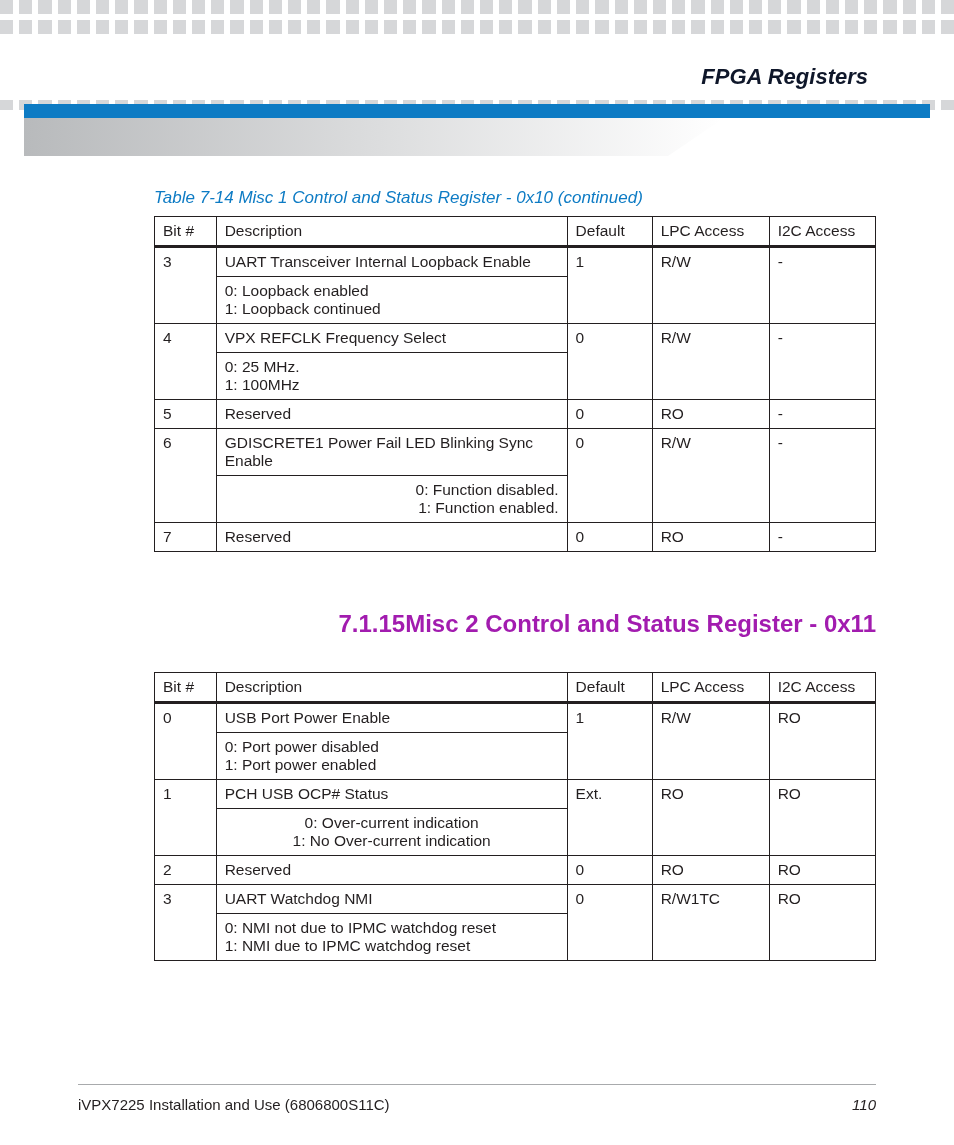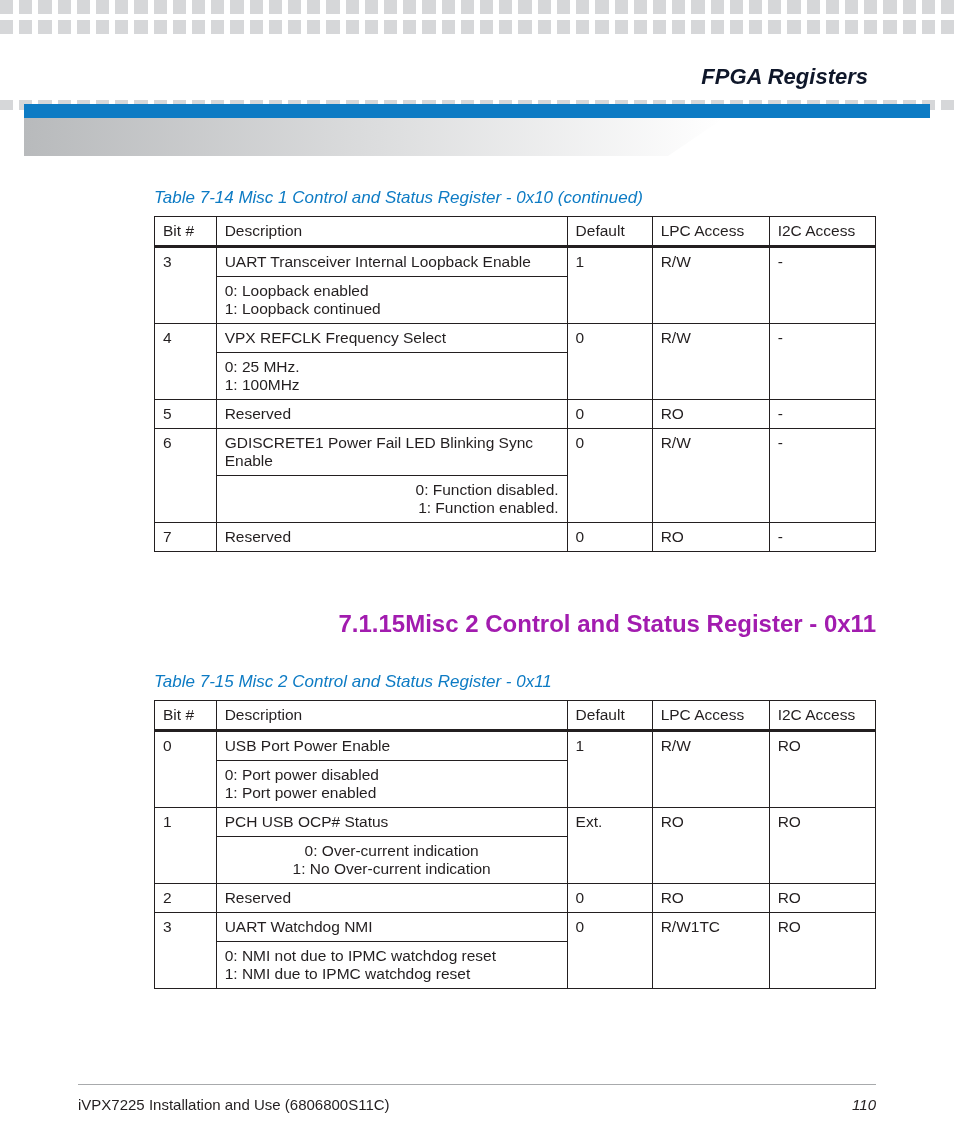--- a/index.html
+++ b/index.html
@@ -504,21 +504,20 @@
           <td class="col-lpc">RO</td>
           <td class="col-i2c">-</td>
         </tr>
       </tbody>
   </table>
 
   <h2 class="section-heading">
     <span class="num">7.1.15</span><span>Misc 2 Control and Status Register - 0x11</span>
   </h2>
 
-  <div class="table-caption">Table 7-15 Misc 2 Control and Status Register - 0x11</div>
   <table class="reg">
     <thead>
       <tr>
         <th class="col-bit">Bit #</th>
         <th class="col-desc">Description</th>
         <th class="col-def">Default</th>
         <th class="col-lpc">LPC Access</th>
         <th class="col-i2c">I2C Access</th>
       </tr>
     </thead>

